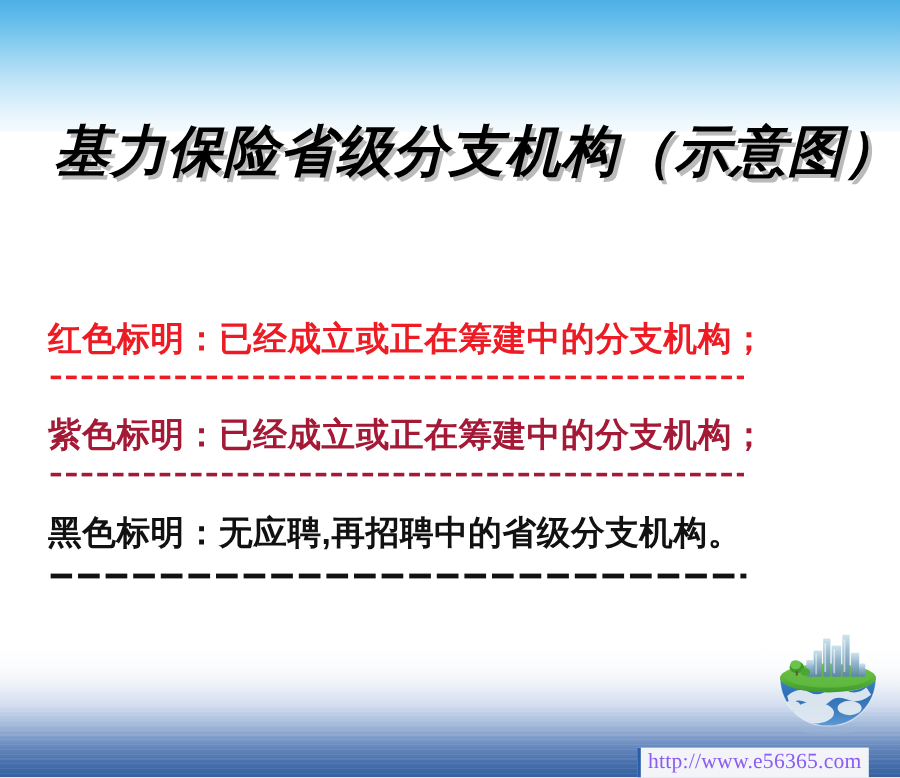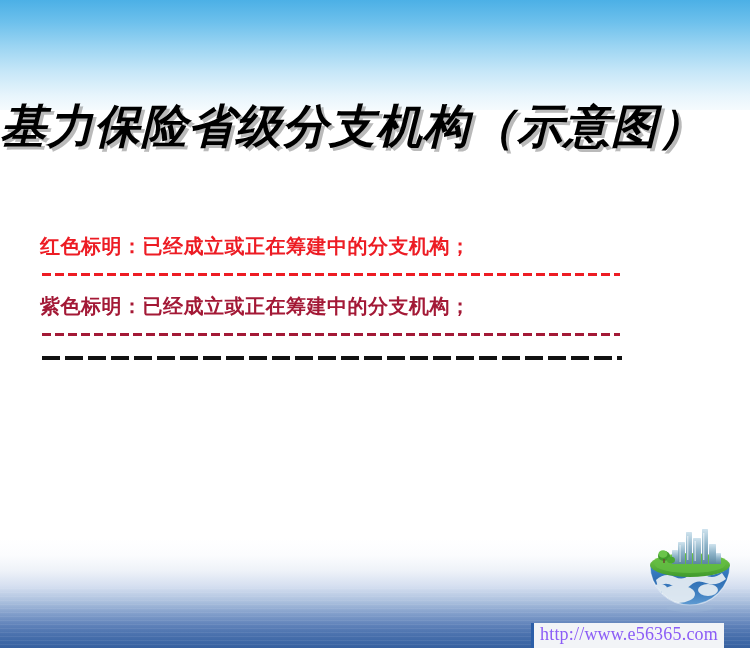--- a/index.html
+++ b/index.html
@@ -71,45 +71,46 @@
         rgba(0,0,0,0.00) 4px);
     opacity: 0.7;
   }
 
   
   .title {
     position: absolute;
     left: 0;
     top: 96px;
     width: 750px;
-    text-align: left;
+    text-align: right;
     font-family: "Liberation Serif", "DejaVu Serif", serif;
     font-size: 46px;
     font-weight: bold;
     font-style: italic;
     letter-spacing: 1px;
     color: #000000;
     text-shadow: 3px 3px 0 rgba(130,130,130,0.55);
     white-space: nowrap;
   }
 
   
   .legend {
     position: absolute;
     left: 40px;
     top: 236px;
     width: 670px;
   }
 
   .legend-row {
-    font-size: 20px;
+    font-size: 28px;
     font-weight: bold;
     line-height: 1.05;
     white-space: nowrap;
     letter-spacing: 0.5px;
+    margin-top: 32px;
   }
   .legend-row.red   { color: #ed1c24; }
   .legend-row.purple{ color: #a31936; }
   .legend-row.black { color: #111111; }
 
   .rule {
     height: 22px;
     margin: 8px 0 9px 2px;
     background-repeat: repeat-x;
     background-position: left center;
@@ -182,20 +183,21 @@
   <div class="title">基力保险省级分支机构（示意图）</div>
 
   <div class="legend">
 
     <div class="legend-row red">红色标明：已经成立或正在筹建中的分支机构；</div>
     <div class="rule red"></div>
 
     <div class="legend-row purple">紫色标明：已经成立或正在筹建中的分支机构；</div>
     <div class="rule purple"></div>
 
+    <div class="legend-row black">黑色标明：无应聘,再招聘中的省级分支机构。</div>
     <div class="rule black"></div>
 
   </div>
 
   <div class="globe-wrap">
     <svg width="104" height="100" viewBox="0 0 104 100" xmlns="http://www.w3.org/2000/svg">
       <defs>
         <linearGradient id="oceanGrad" x1="0" y1="0" x2="0" y2="1">
           <stop offset="0%" stop-color="#3b86c9"></stop>
           <stop offset="35%" stop-color="#2f6fb5"></stop>

